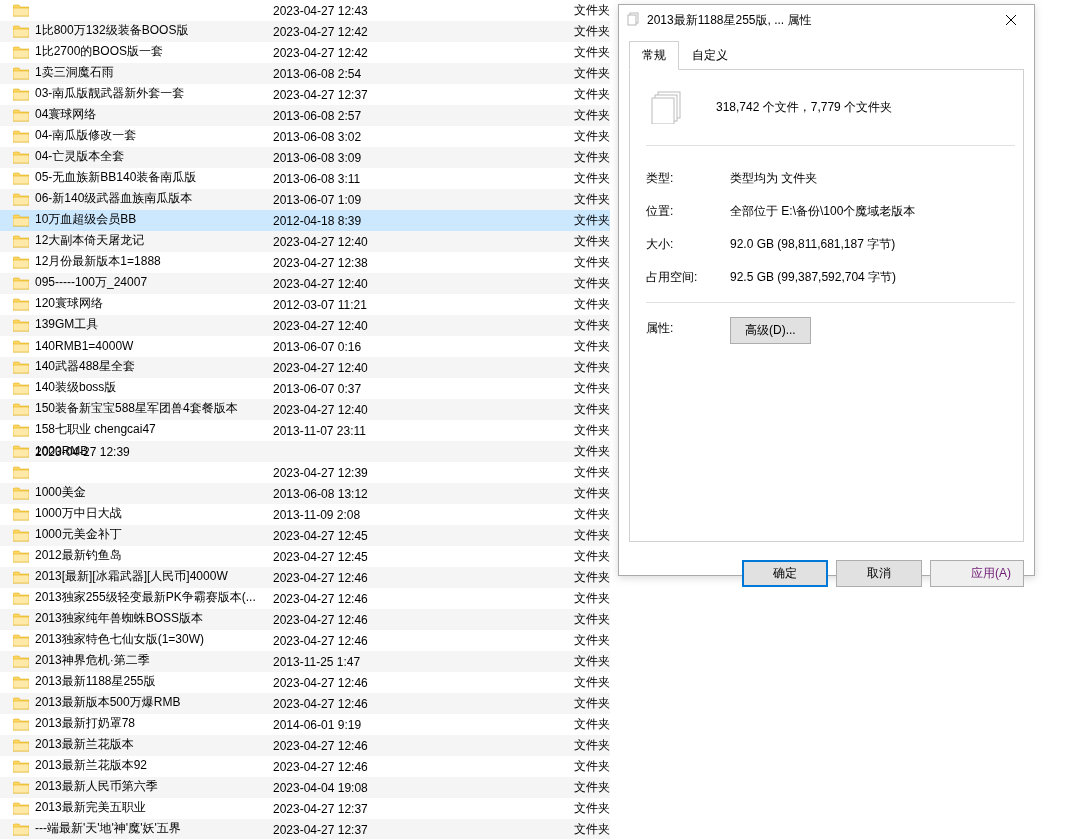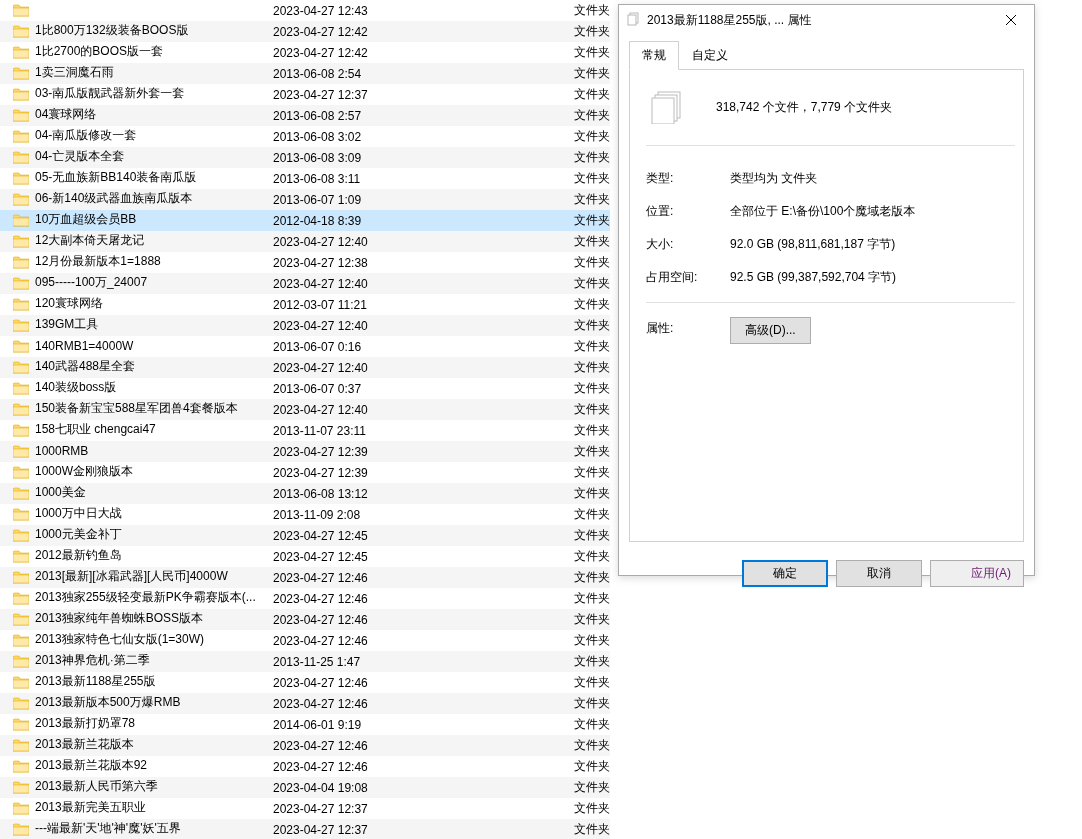--- a/index.html
+++ b/index.html
@@ -392,21 +392,20 @@
       <span class="col-date">2013-11-07 23:11</span>
       <span class="col-type">文件夹</span>
     </div>
     <div class="file-row">
       <span class="folder-icon">
         <svg width="16" height="13" viewBox="0 0 16 13">
           <path d="M0 2 L0 12 L16 12 L16 3 L7 3 L6 1 L1 1 Z" fill="#ffd868" stroke="#d9a400" stroke-width="0.5"></path>
           <path d="M0 4 L16 4 L16 12 L0 12 Z" fill="#ffe9a8" stroke="#d9a400" stroke-width="0.5"></path>
         </svg>
       </span>
-      <span class="col-name">1000W金刚狼版本</span>
       <span class="col-date">2023-04-27 12:39</span>
       <span class="col-type">文件夹</span>
     </div>
     <div class="file-row">
       <span class="folder-icon">
         <svg width="16" height="13" viewBox="0 0 16 13">
           <path d="M0 2 L0 12 L16 12 L16 3 L7 3 L6 1 L1 1 Z" fill="#ffd868" stroke="#d9a400" stroke-width="0.5"></path>
           <path d="M0 4 L16 4 L16 12 L0 12 Z" fill="#ffe9a8" stroke="#d9a400" stroke-width="0.5"></path>
         </svg>
       </span>

